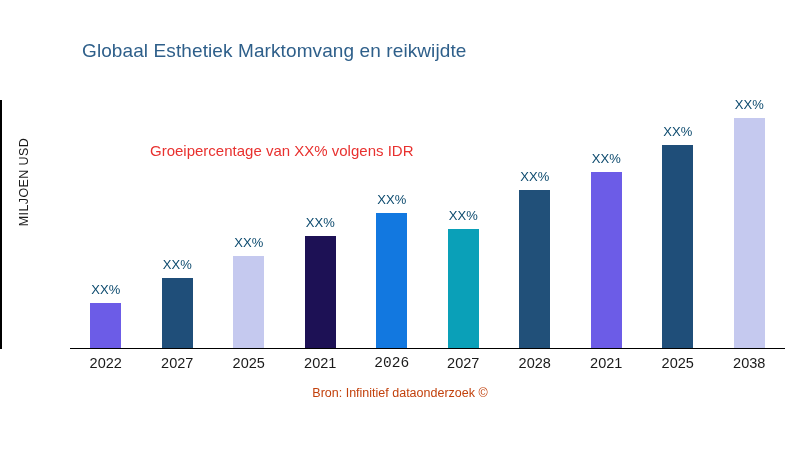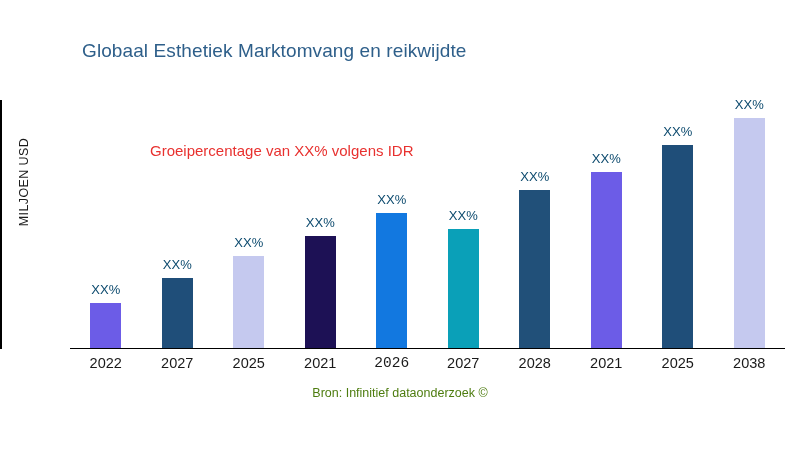--- a/index.html
+++ b/index.html
@@ -91,21 +91,21 @@
     white-space: nowrap;
     transform: translateX(-50%);
   }
   #source-caption {
     position: absolute;
     left: 0;
     top: 386px;
     width: 800px;
     text-align: center;
     font-size: 12.5px;
-    color: #4d7c0f;
+    color: #c2410c;
   }
 </style>
 </head>
 <body>
 
 <div id="chart-root">
 
   <div id="chart-title">Globaal Esthetiek Marktomvang en reikwijdte</div>
 
   <div id="y-axis-label">MILJOEN USD</div>

